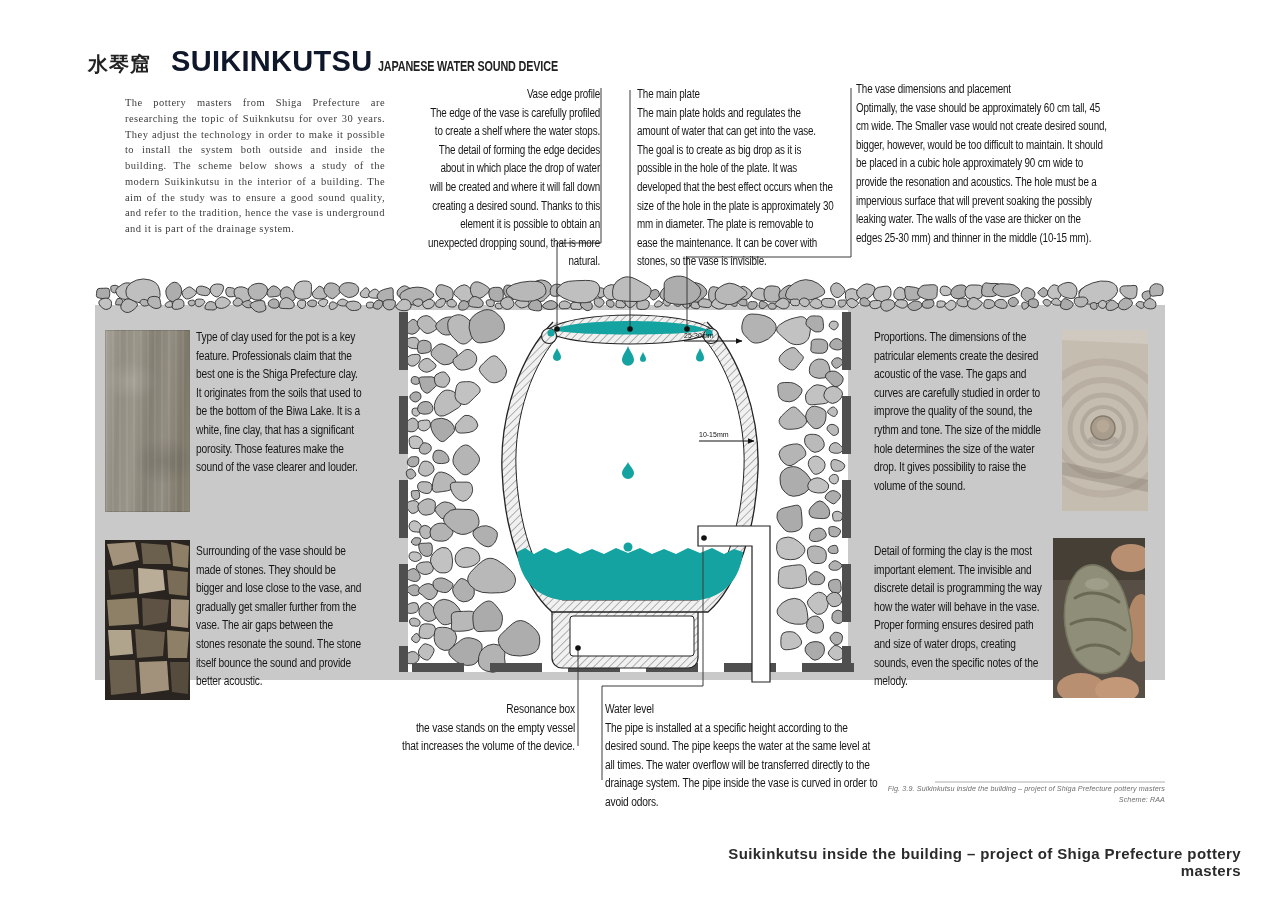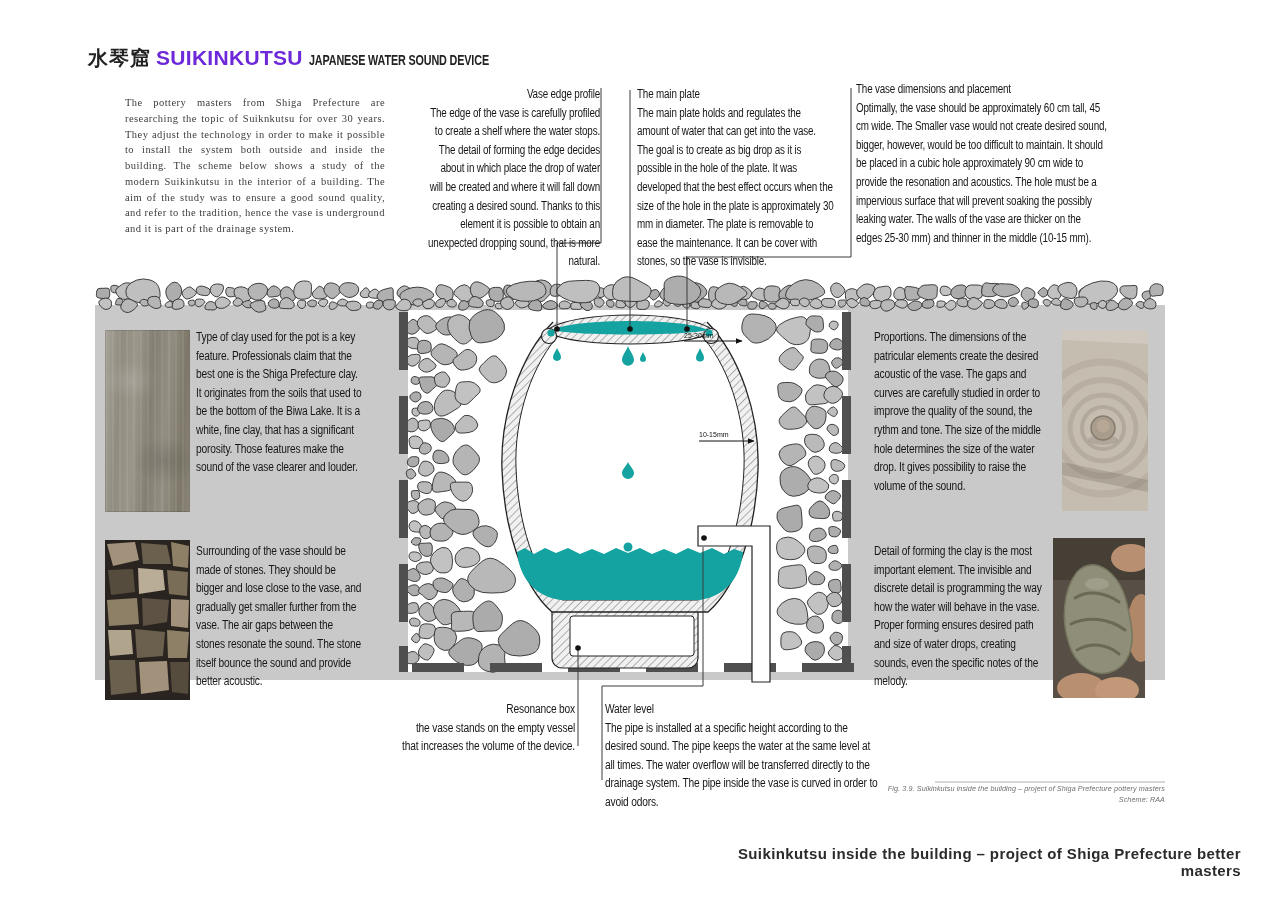--- a/index.html
+++ b/index.html
@@ -2,21 +2,21 @@
 <html><head>
 <meta charset="utf-8">
 <style>
   html,body{margin:0;padding:0;background:#ffffff;}
   #page{position:relative;width:1264px;height:904px;background:#fff;overflow:hidden;
         font-family:"Liberation Sans","DejaVu Sans",sans-serif;color:#1a1a1a;}
   .abs{position:absolute;}
   
   #titlebar{left:88px;top:45px;display:flex;align-items:baseline;white-space:nowrap;}
   .kanji{font-size:20px;font-weight:700;letter-spacing:1px;color:#222;}
-  .main-title{font-size:21px;font-weight:700;letter-spacing:.3px;margin-left:5px;color:#6d28d9;}
+  .main-title{font-size:29px;font-weight:700;letter-spacing:.3px;margin-left:20px;color:#0f172a;}
   .subtitle{font-size:15px;font-weight:700;display:inline-block;transform:scaleX(.72);
             transform-origin:left center;margin-left:6px;letter-spacing:-.2px;color:#222;}
   
   #intro{left:125px;top:95px;width:260px;font-size:10.5px;line-height:1.5;
          letter-spacing:.45px;color:#3c3c3c;text-align:justify;font-family:Liberation Serif, serif;}
   
   .ann{font-size:12px;line-height:1.55;color:#161616;letter-spacing:-.2px;}
   .cond{transform:scaleX(.82);}
   .cond85{transform:scaleX(.85);}
   .o-left{transform-origin:0 0;}
@@ -523,15 +523,15 @@
   <div class="abs ann cond85 o-left" id="blk-water">
     <div class="t">Water level</div>
     <div>The pipe is installed at a specific height according to the desired sound. The pipe keeps the water at the same level at all times. The water overflow will be transferred directly to the drainage system. The pipe inside the vase is curved in order to avoid odors.</div>
   </div>
 
   <div class="abs" id="fig-caption">
     <div>Fig. 3.9.  Suikinkutsu inside the building – project of Shiga Prefecture pottery masters</div>
     <div>Scheme: RAA</div>
   </div>
 
-  <div class="abs" id="footer-caption">Suikinkutsu inside the building – project of Shiga Prefecture better masters</div>
+  <div class="abs" id="footer-caption">Suikinkutsu inside the building – project of Shiga Prefecture pottery masters</div>
 
 </div>
 
 </body></html>

